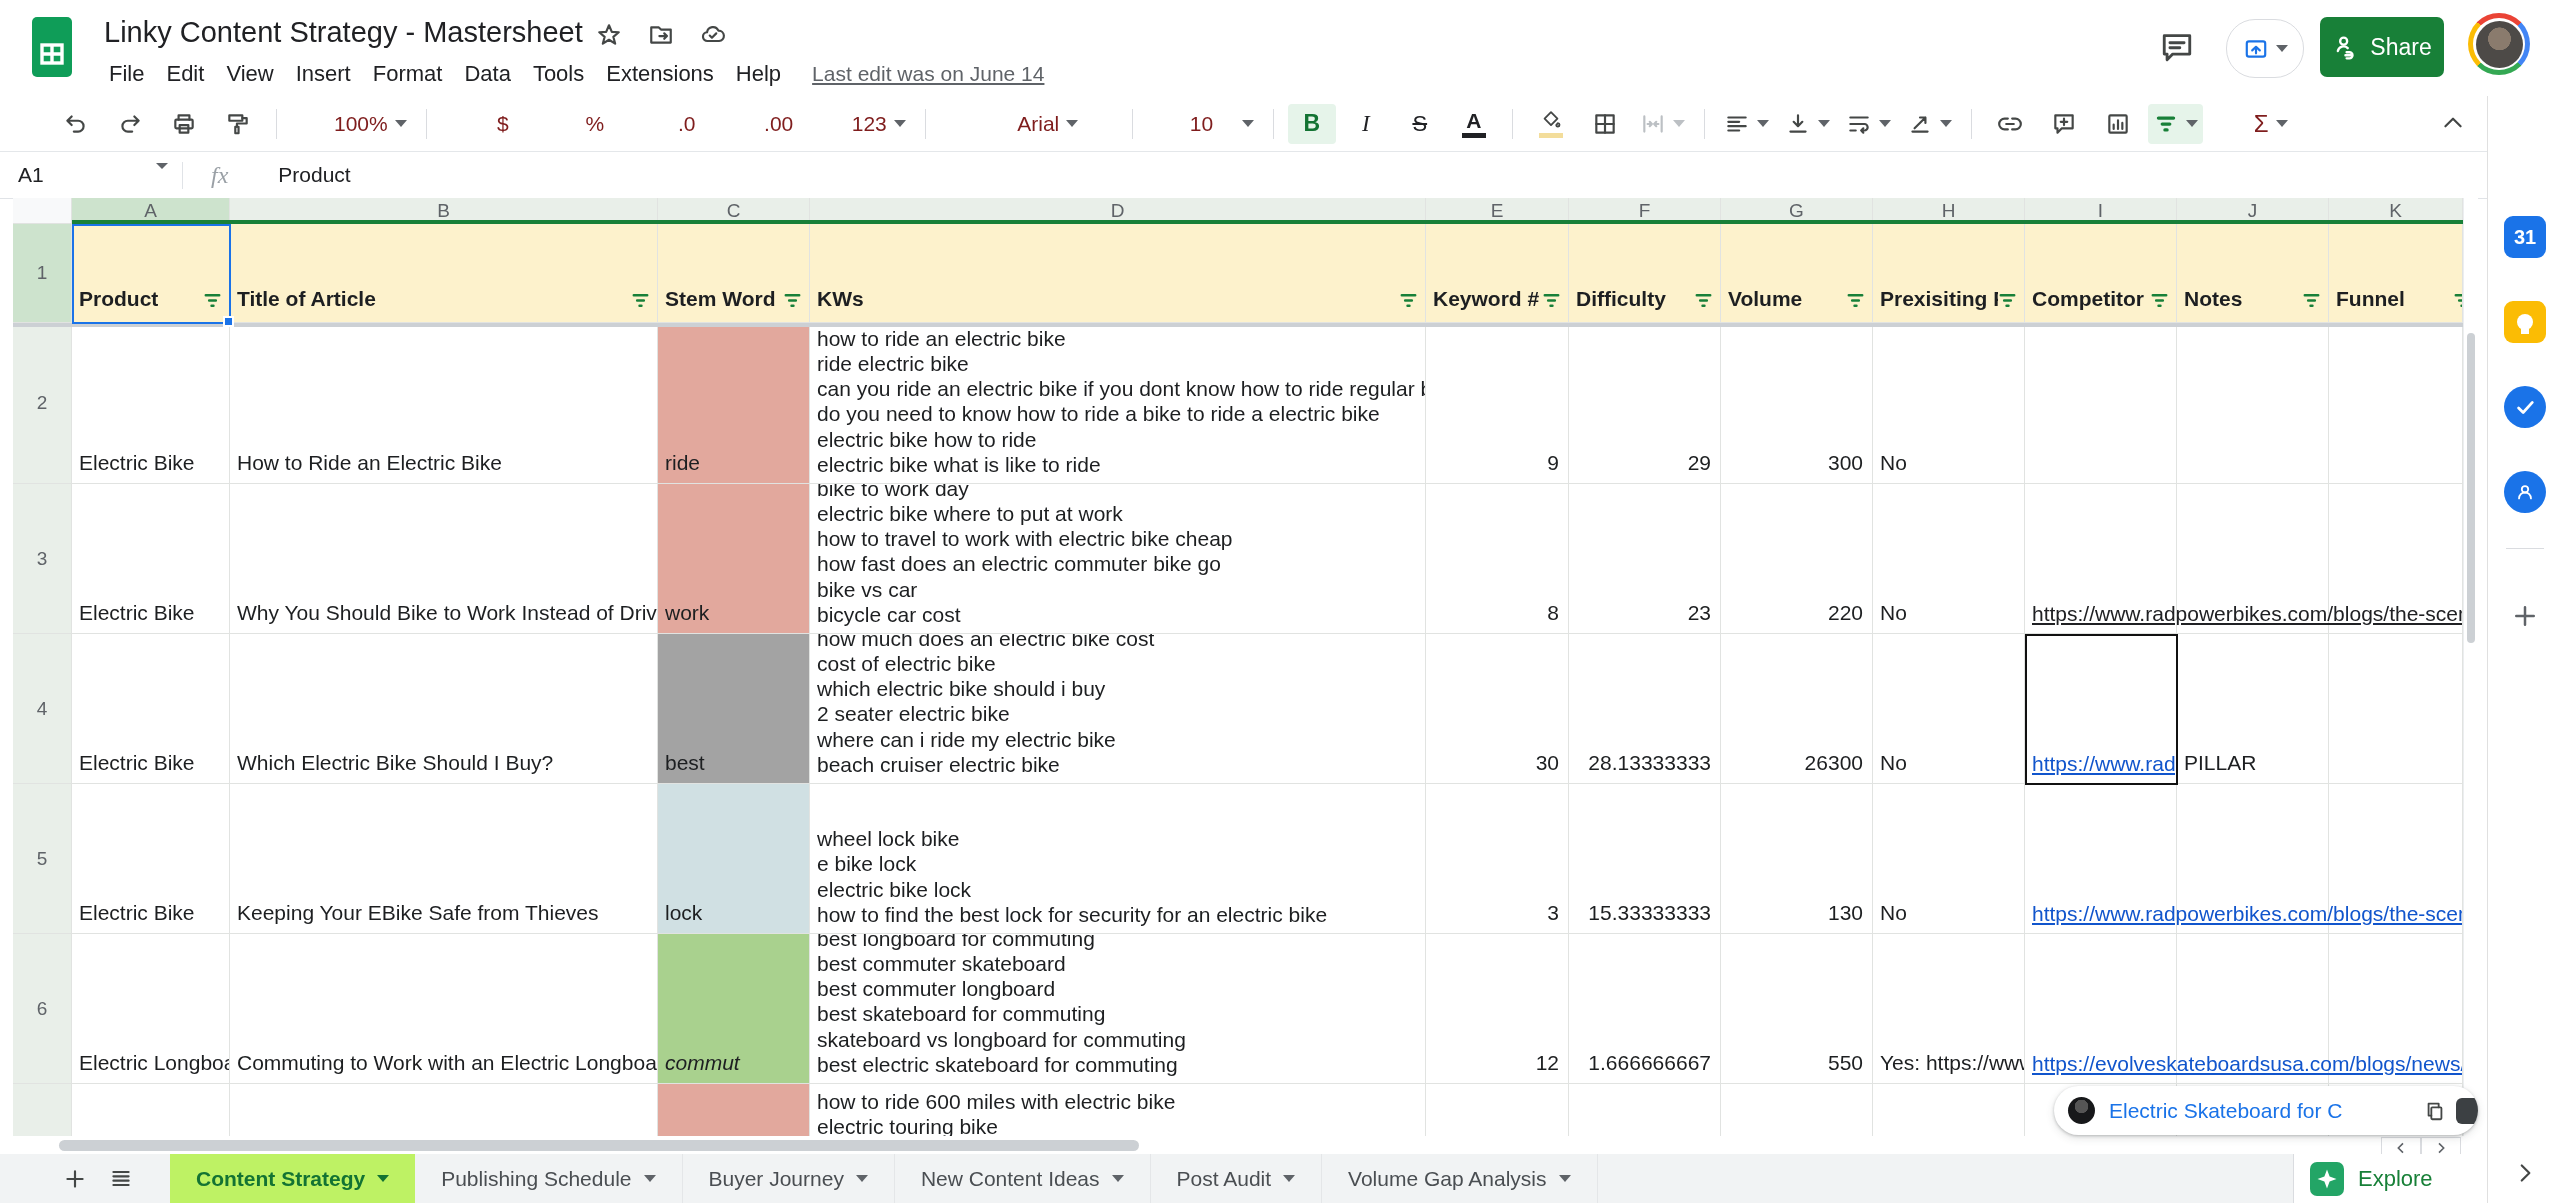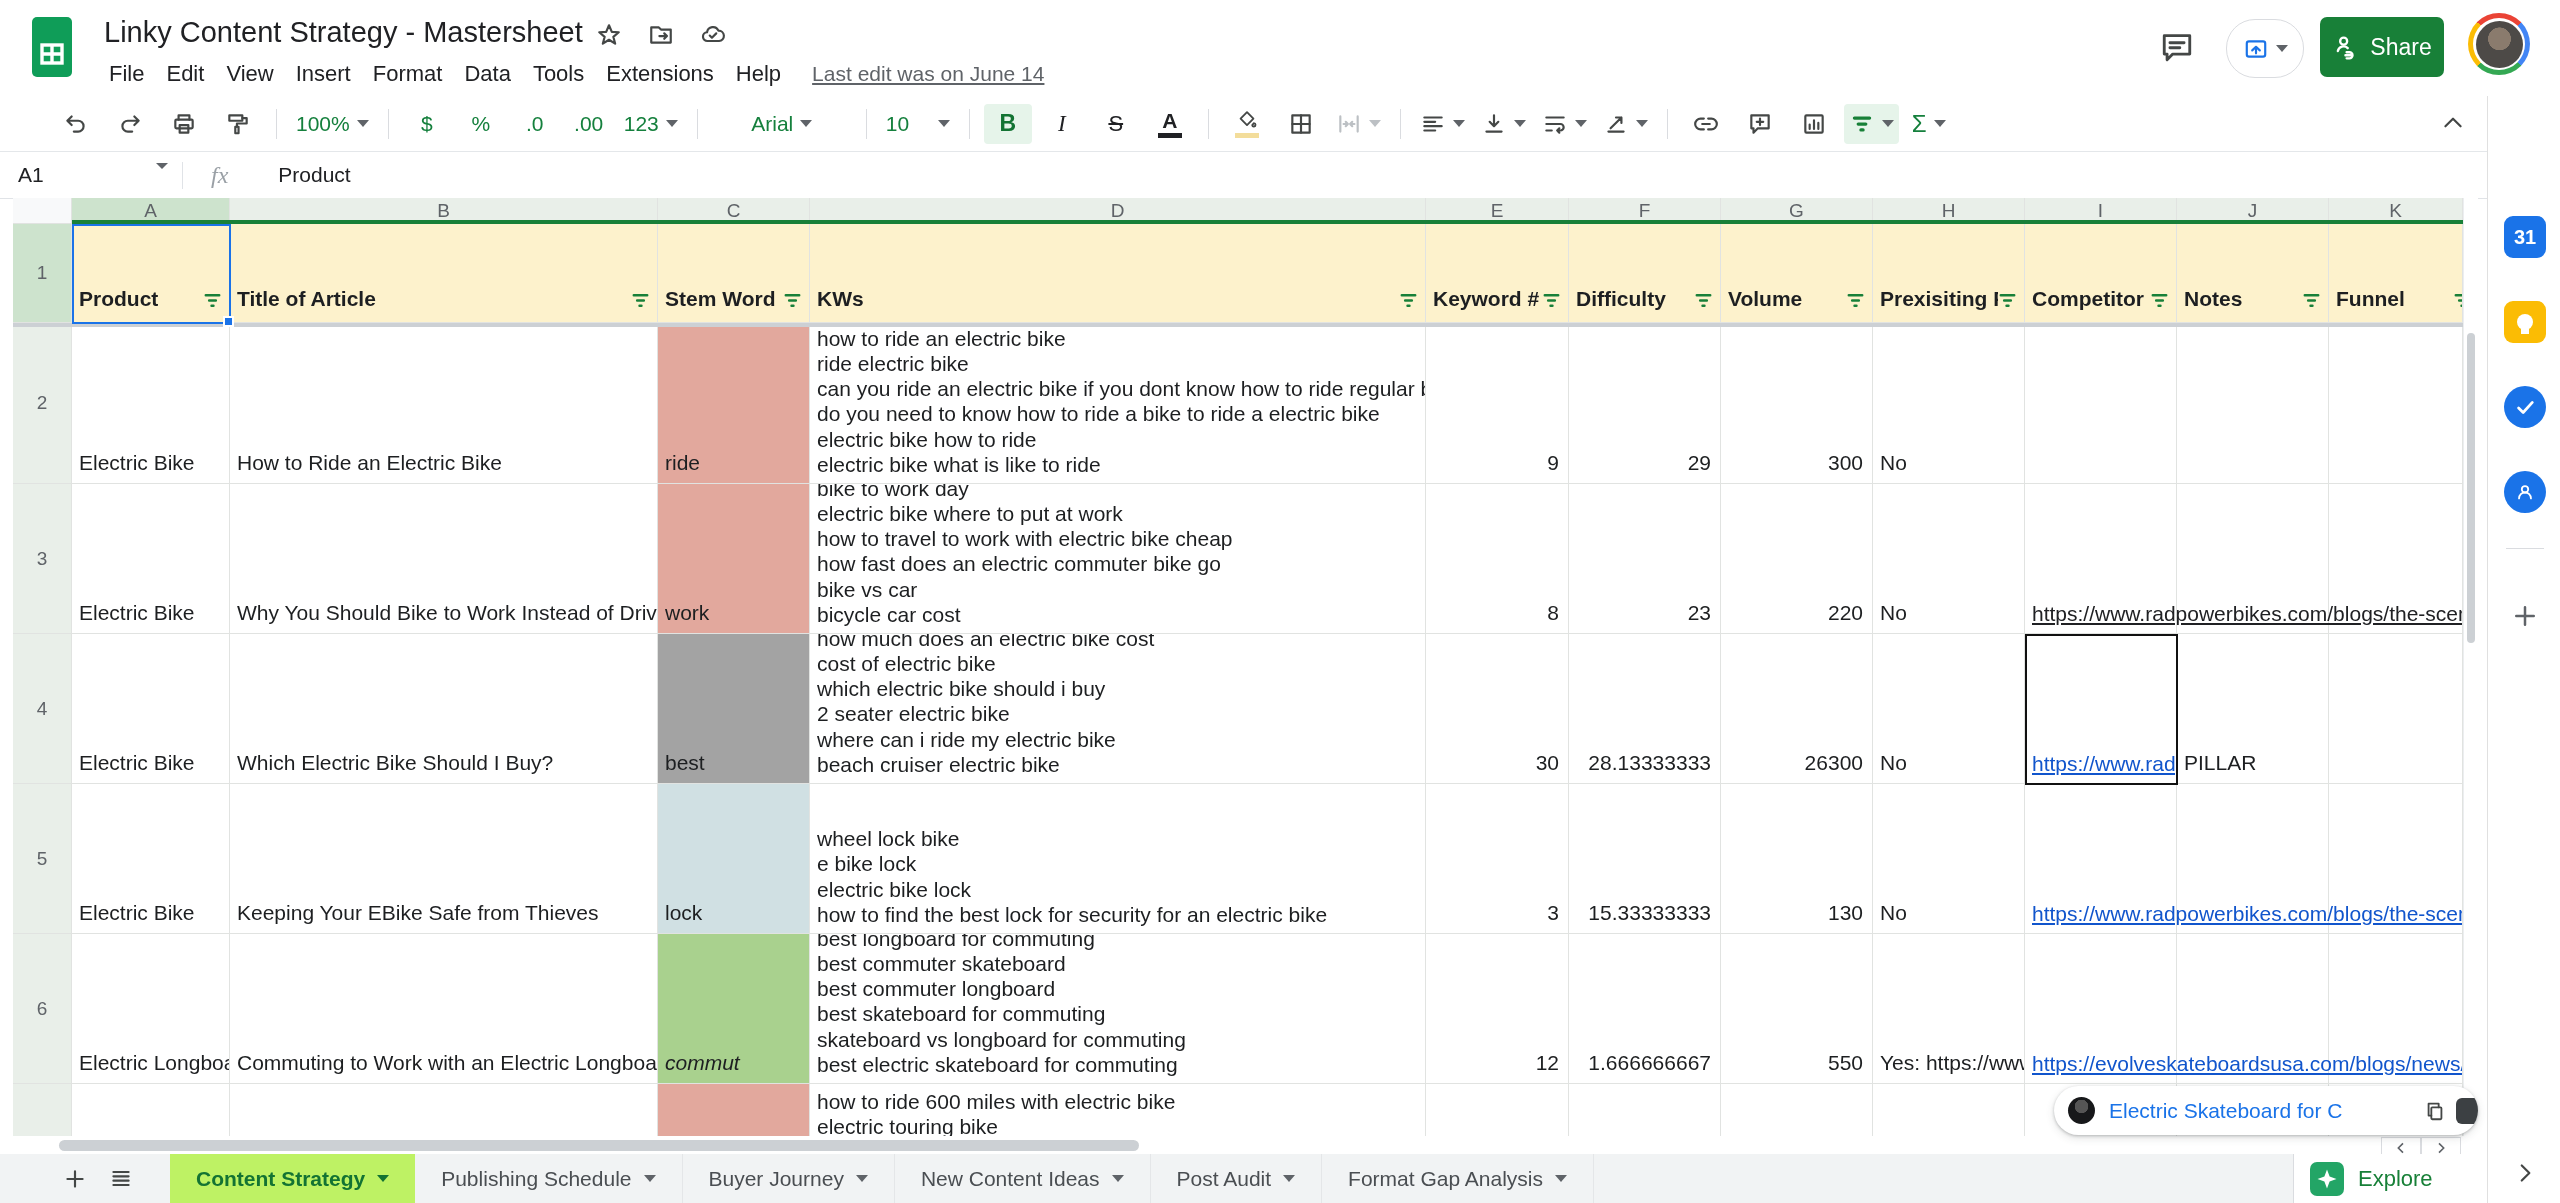--- a/index.html
+++ b/index.html
@@ -21,21 +21,21 @@
   .present{position:absolute;left:2226px;top:19px;width:76px;height:57px;border:1px solid #dadce0;border-radius:29px;display:flex;align-items:center;justify-content:center;gap:7px;background:#fff;}
   .share{position:absolute;left:2320px;top:17px;width:124px;height:60px;border-radius:7px;background:#188038;color:#fff;display:flex;align-items:center;justify-content:center;gap:10px;font-size:23px;}
   .avatar{position:absolute;left:2468px;top:13px;width:62px;height:62px;border-radius:50%;
     background:conic-gradient(from 315deg,#ea4335 0 25%,#4285f4 0 50%,#34a853 0 75%,#fbbc04 0 100%);display:flex;align-items:center;justify-content:center;}
   .avatar .in{width:52px;height:52px;border-radius:50%;background:#fff;display:flex;align-items:center;justify-content:center;}
   .avatar .ph{width:47px;height:47px;border-radius:50%;background:radial-gradient(circle at 50% 38%,#8a7b6d 0 30%,#4d4a47 31% 100%);}
 
   
   .toolbar{position:absolute;top:96px;left:0;width:2487px;height:56px;background:#fff;border-bottom:1px solid #e4e7ea;display:flex;align-items:center;padding-left:52px;box-sizing:border-box;gap:6px;}
   .tbb{height:40px;min-width:38px;display:flex;align-items:center;justify-content:center;gap:7px;border-radius:4px;padding:0 5px;}
-  .tbb.txt{font-size:21px;color:#15803d;}
+  .tbb.txt{font-size:21px;color:#7f1d1d;margin-left:38px;}
   .tbb.act{background:#e6f4ea;}
   .sepv{width:1px;height:30px;background:#dadce0;margin:0 8px;}
   .bld{font-weight:700;font-size:23px;color:#137333;}
   .itl{font-style:italic;font-size:23px;font-family:"Liberation Serif",serif;}
   .stk{text-decoration:line-through;font-size:22px;}
   .abar{display:flex;flex-direction:column;align-items:center;line-height:1;}
   .abar .bar{width:24px;height:5px;margin-top:2px;}
   .collapse{position:absolute;left:2440px;top:110px;width:30px;height:30px;}
 
   
@@ -673,21 +673,21 @@
       </div>
     <div class="tab">
         <span>New Content Ideas</span>
         <span class="car"></span>
       </div>
     <div class="tab">
         <span>Post Audit</span>
         <span class="car"></span>
       </div>
     <div class="tab">
-        <span>Format Gap Analysis</span>
+        <span>Volume Gap Analysis</span>
         <span class="car"></span>
       </div>
   </div>
 </div>
 <div class="explore">
   <div class="exicon">
       <svg viewBox="0 0 24 24">
         <use href="#s-star4"></use>
       </svg>
     </div>

